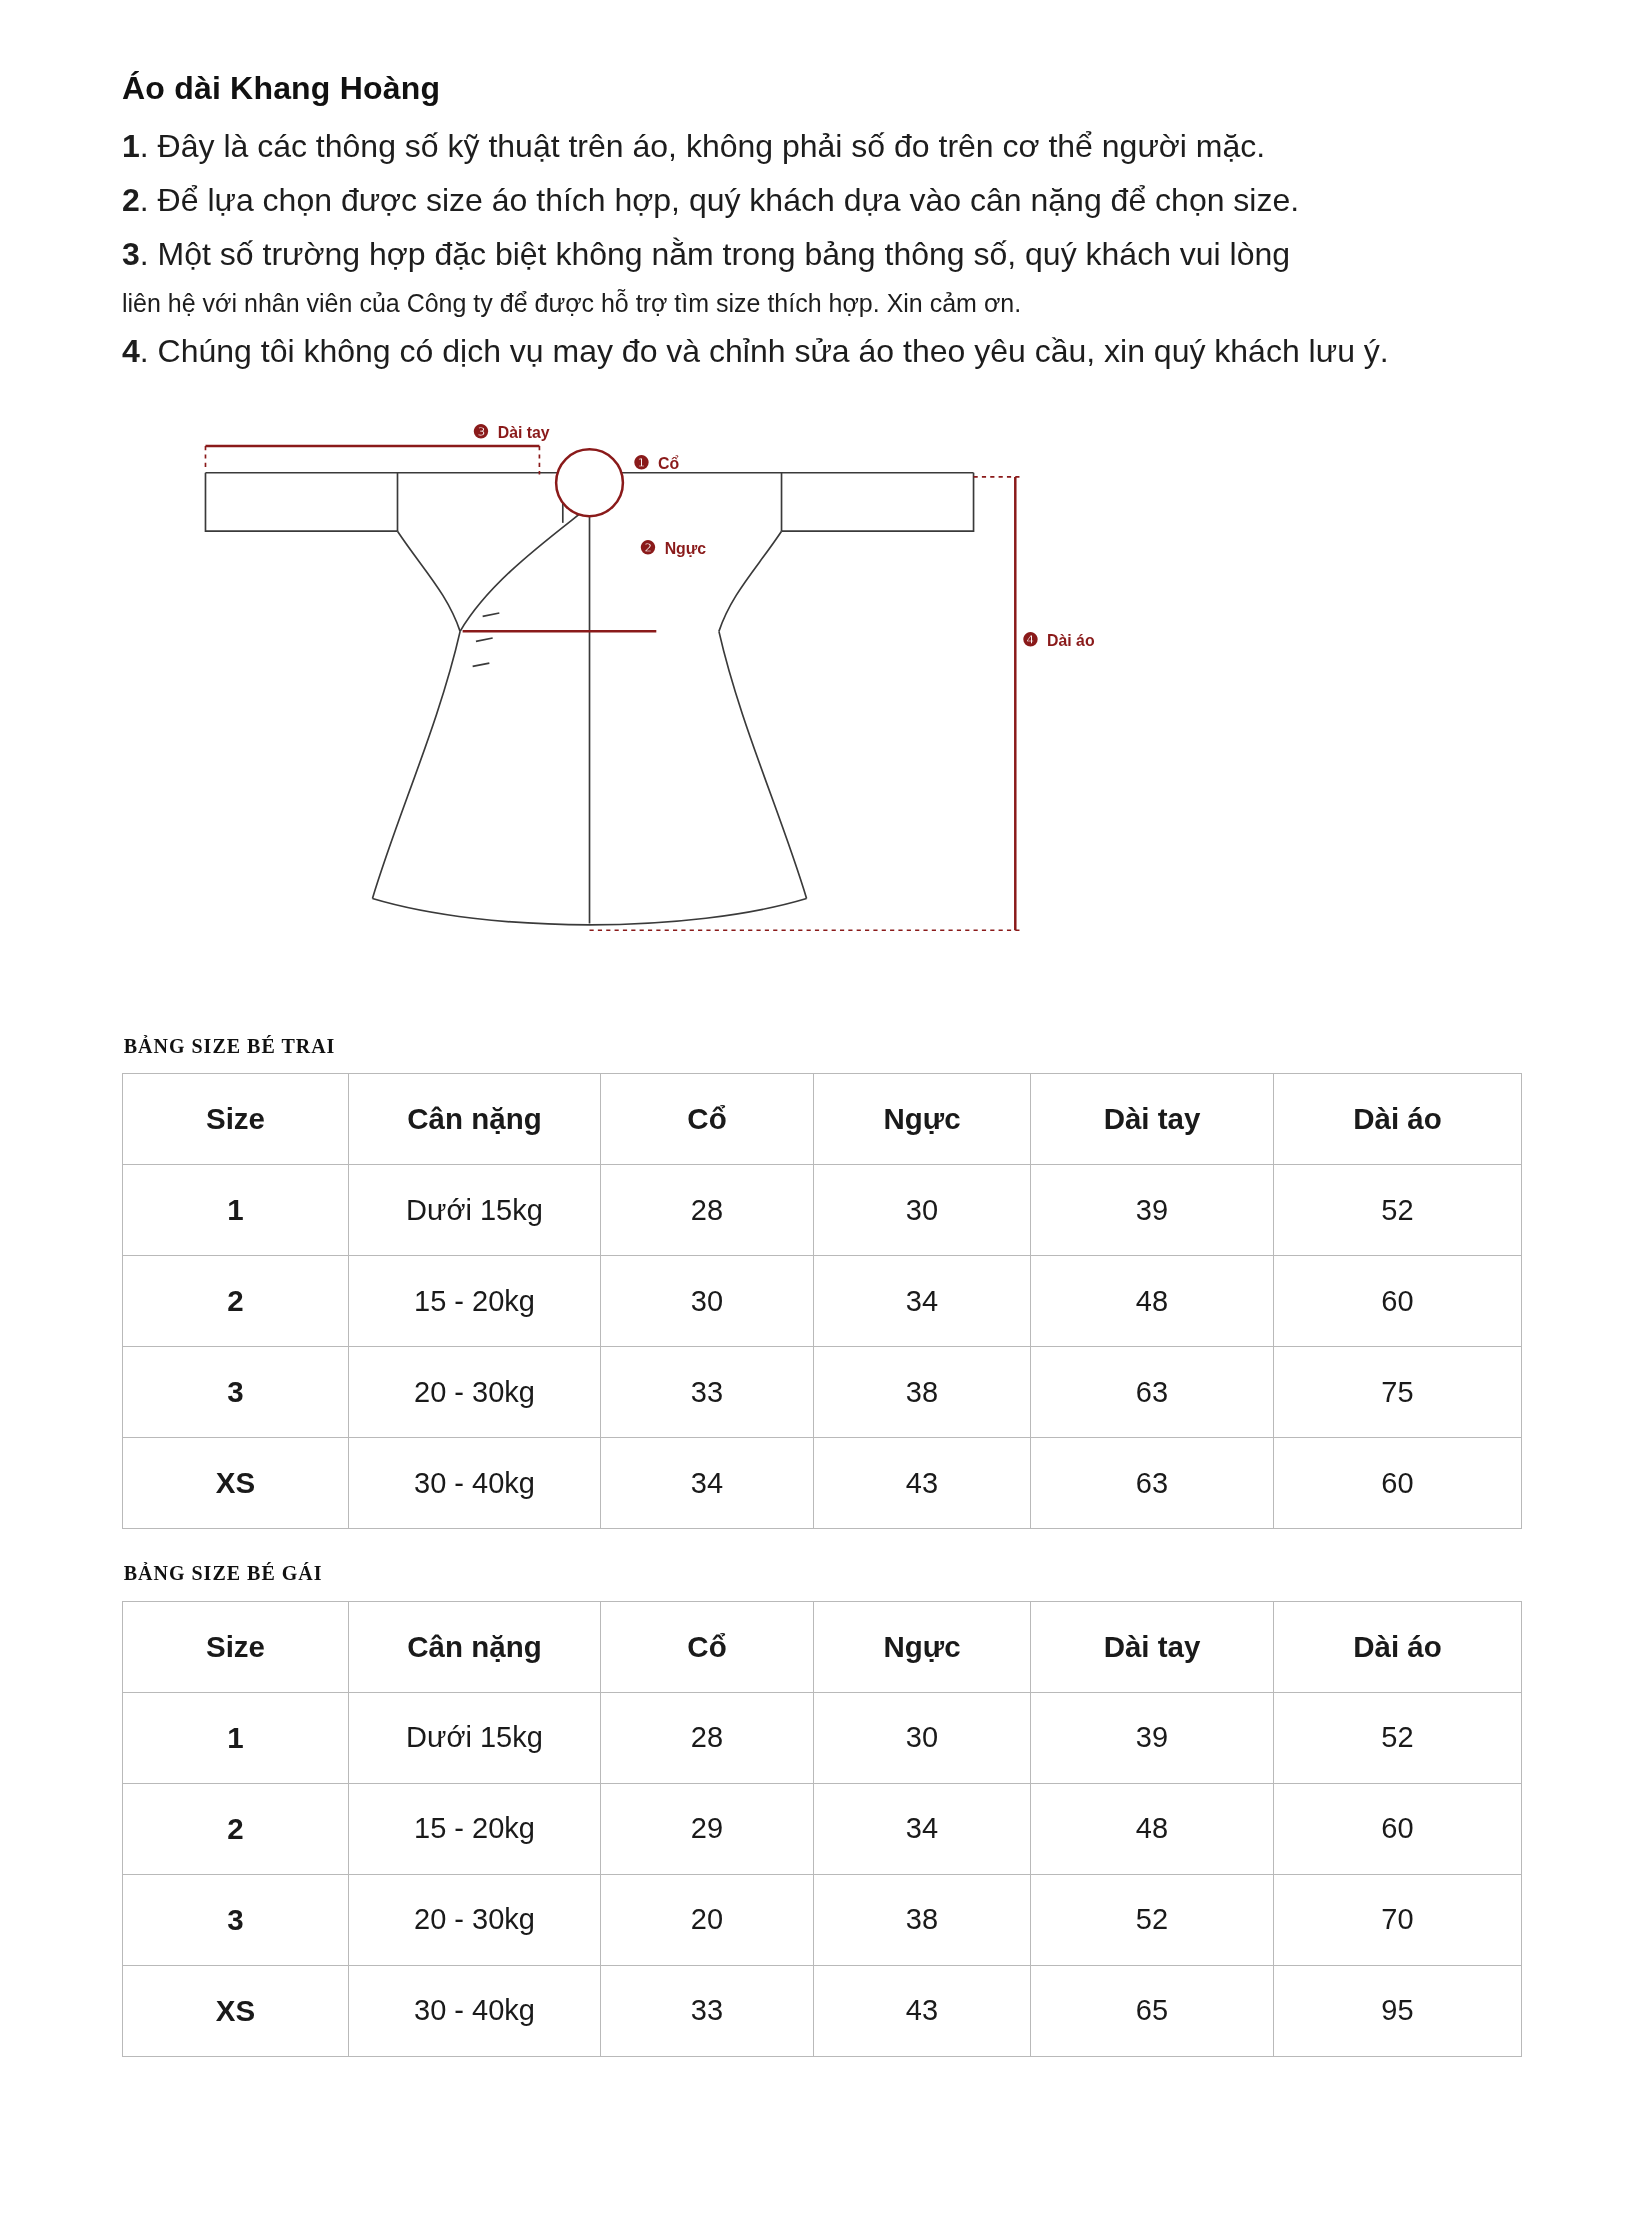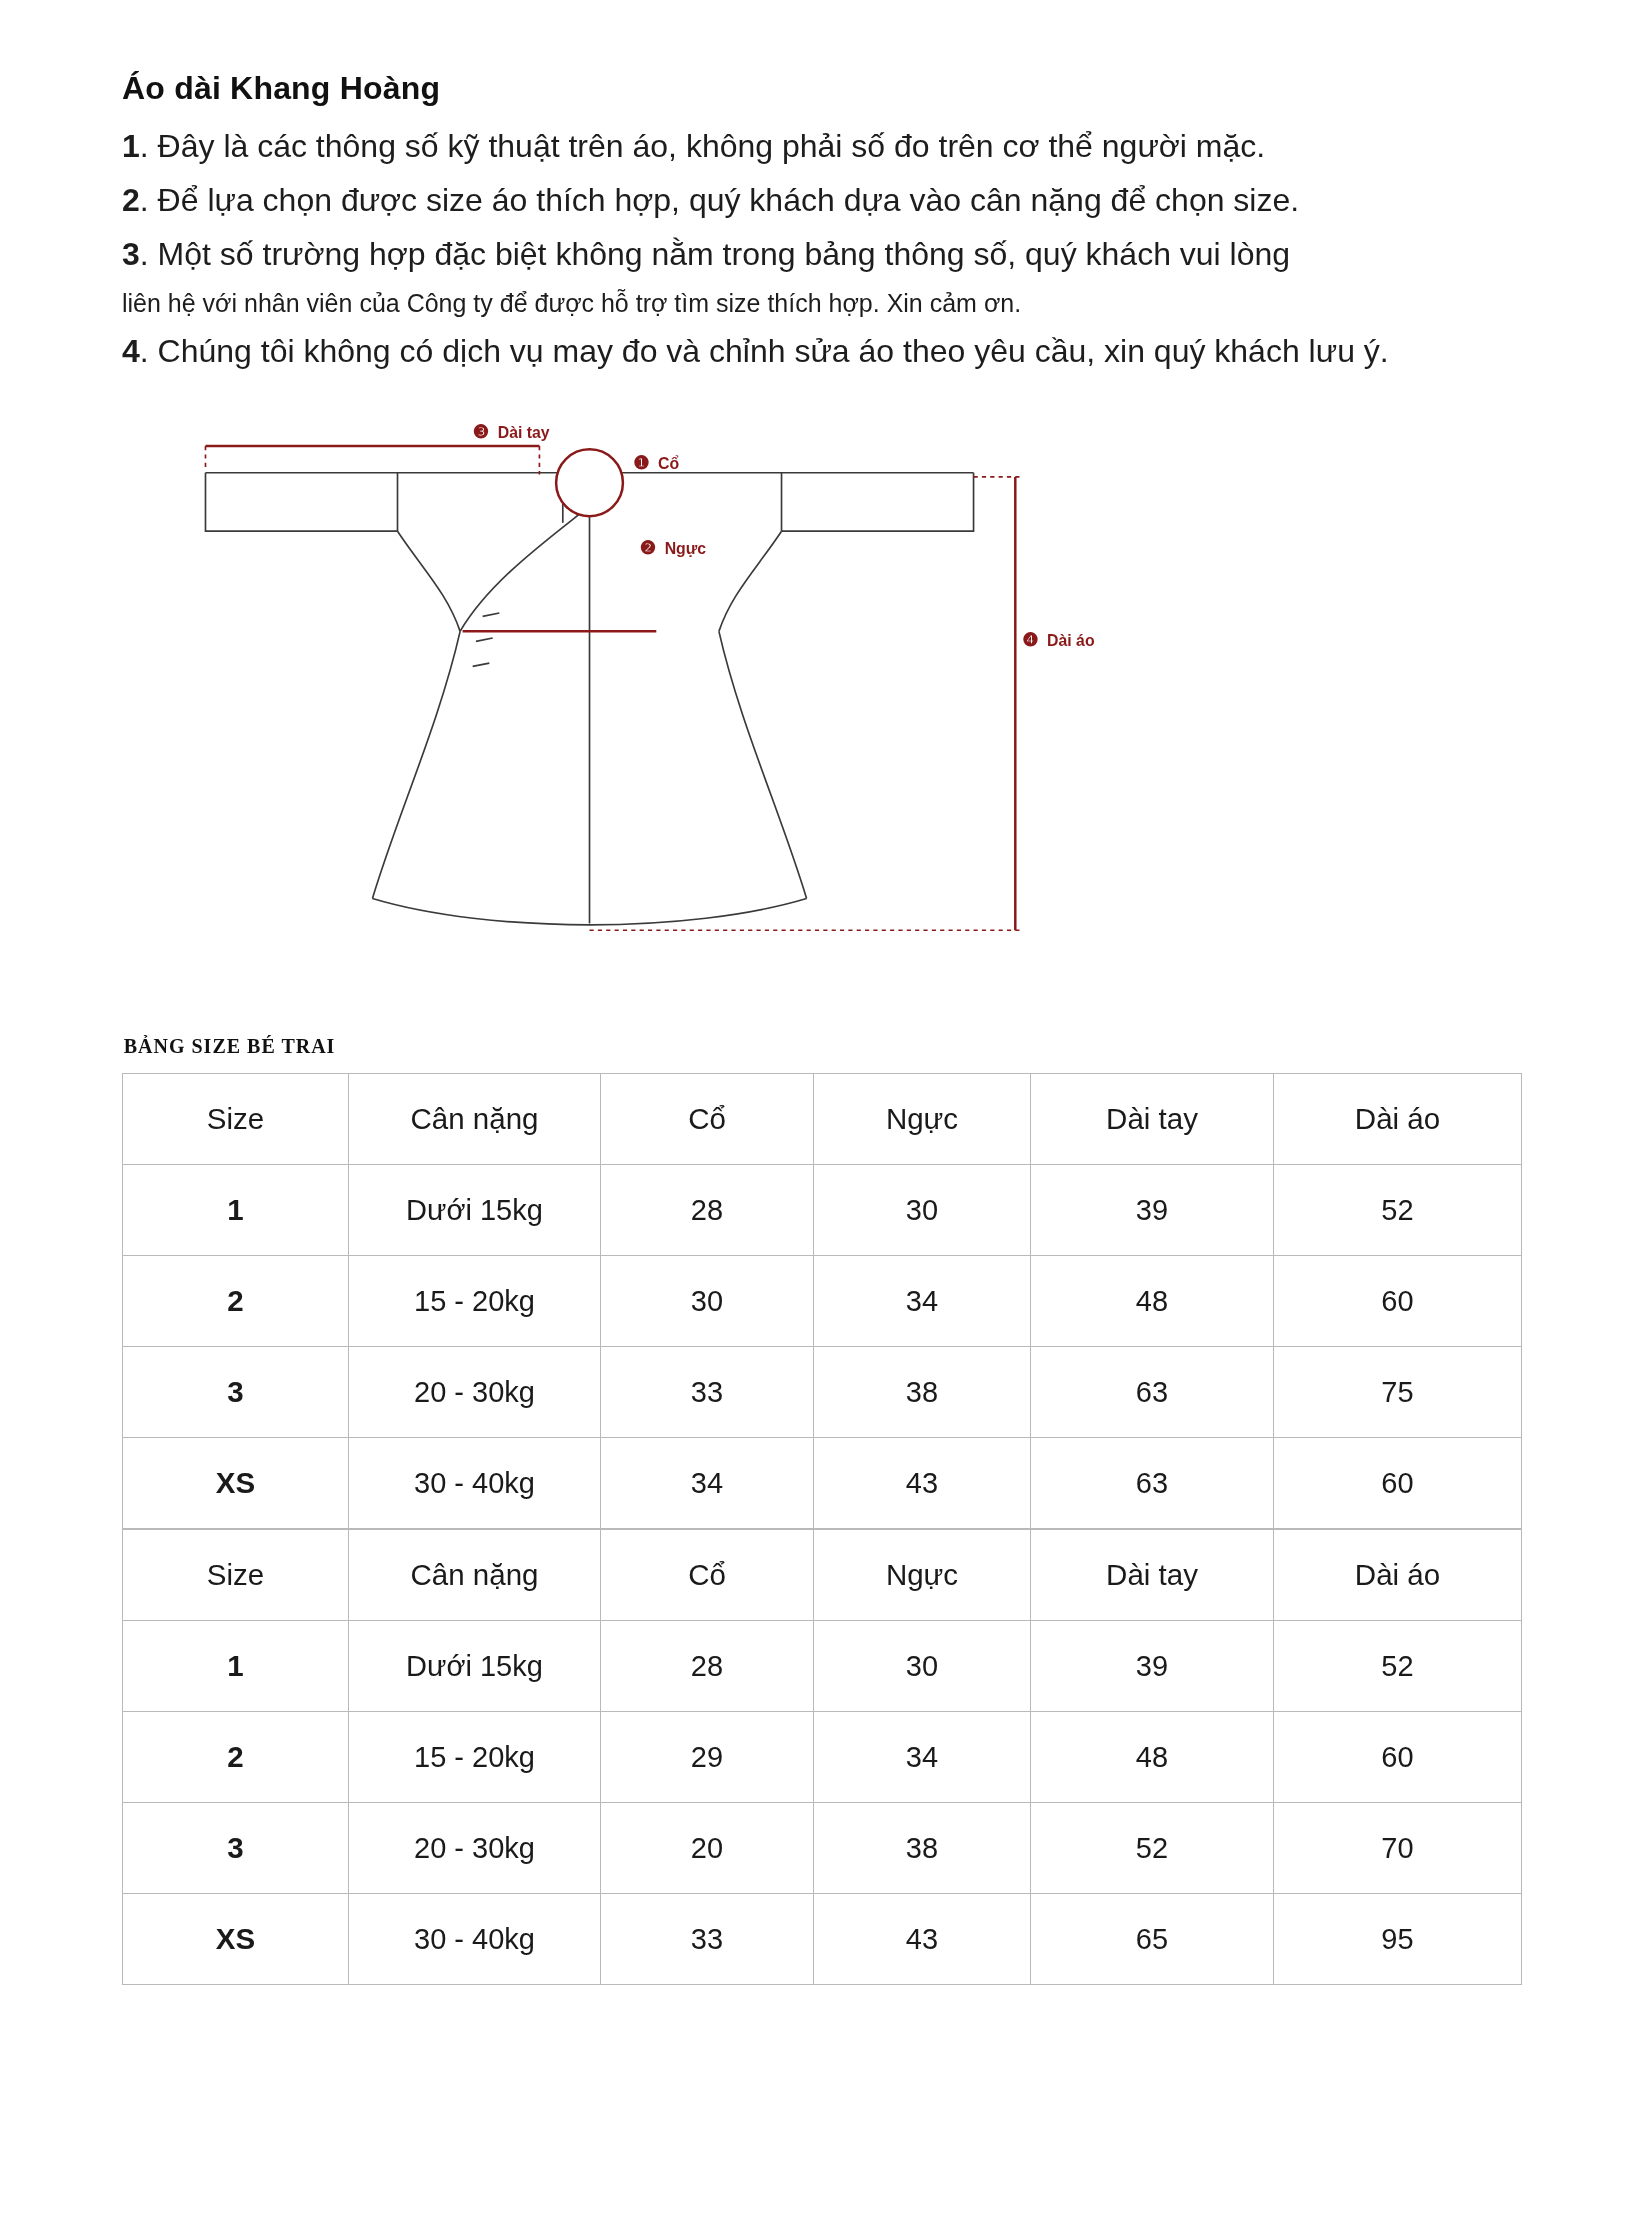--- a/index.html
+++ b/index.html
@@ -79,21 +79,21 @@
   table.size-table td {
     border: 1.7px solid #b9b9b9;
     text-align: center;
     vertical-align: middle;
     font-size: 29px;
     color: #1a1a1a;
     height: 90px;
     padding: 0 5.2px;
   }
   table.size-table th {
-    font-weight: normal;
+    font-weight: bold;
     font-size: 29.5px;
   }
   table.size-table td.col-size {
     font-weight: bold;
     font-size: 29.5px;
   }
   col.c-size { width: 226px; }
   col.c-weight { width: 252px; }
   col.c-neck { width: 213px; }
   col.c-chest { width: 217px; }
@@ -247,20 +247,21 @@
         <td class="col-size">XS</td>
         <td>30 - 40kg</td>
         <td>34</td>
         <td>43</td>
         <td>63</td>
         <td>60</td>
       </tr>
     </tbody>
   </table>
 
+  <div class="table-title">BẢNG SIZE BÉ GÁI</div>
   <table class="size-table">
     <colgroup>
       <col class="c-size">
         <col class="c-weight">
         <col class="c-neck">
         <col class="c-chest">
         <col class="c-sleeve">
         <col class="c-length">
     </colgroup>
     <thead>

